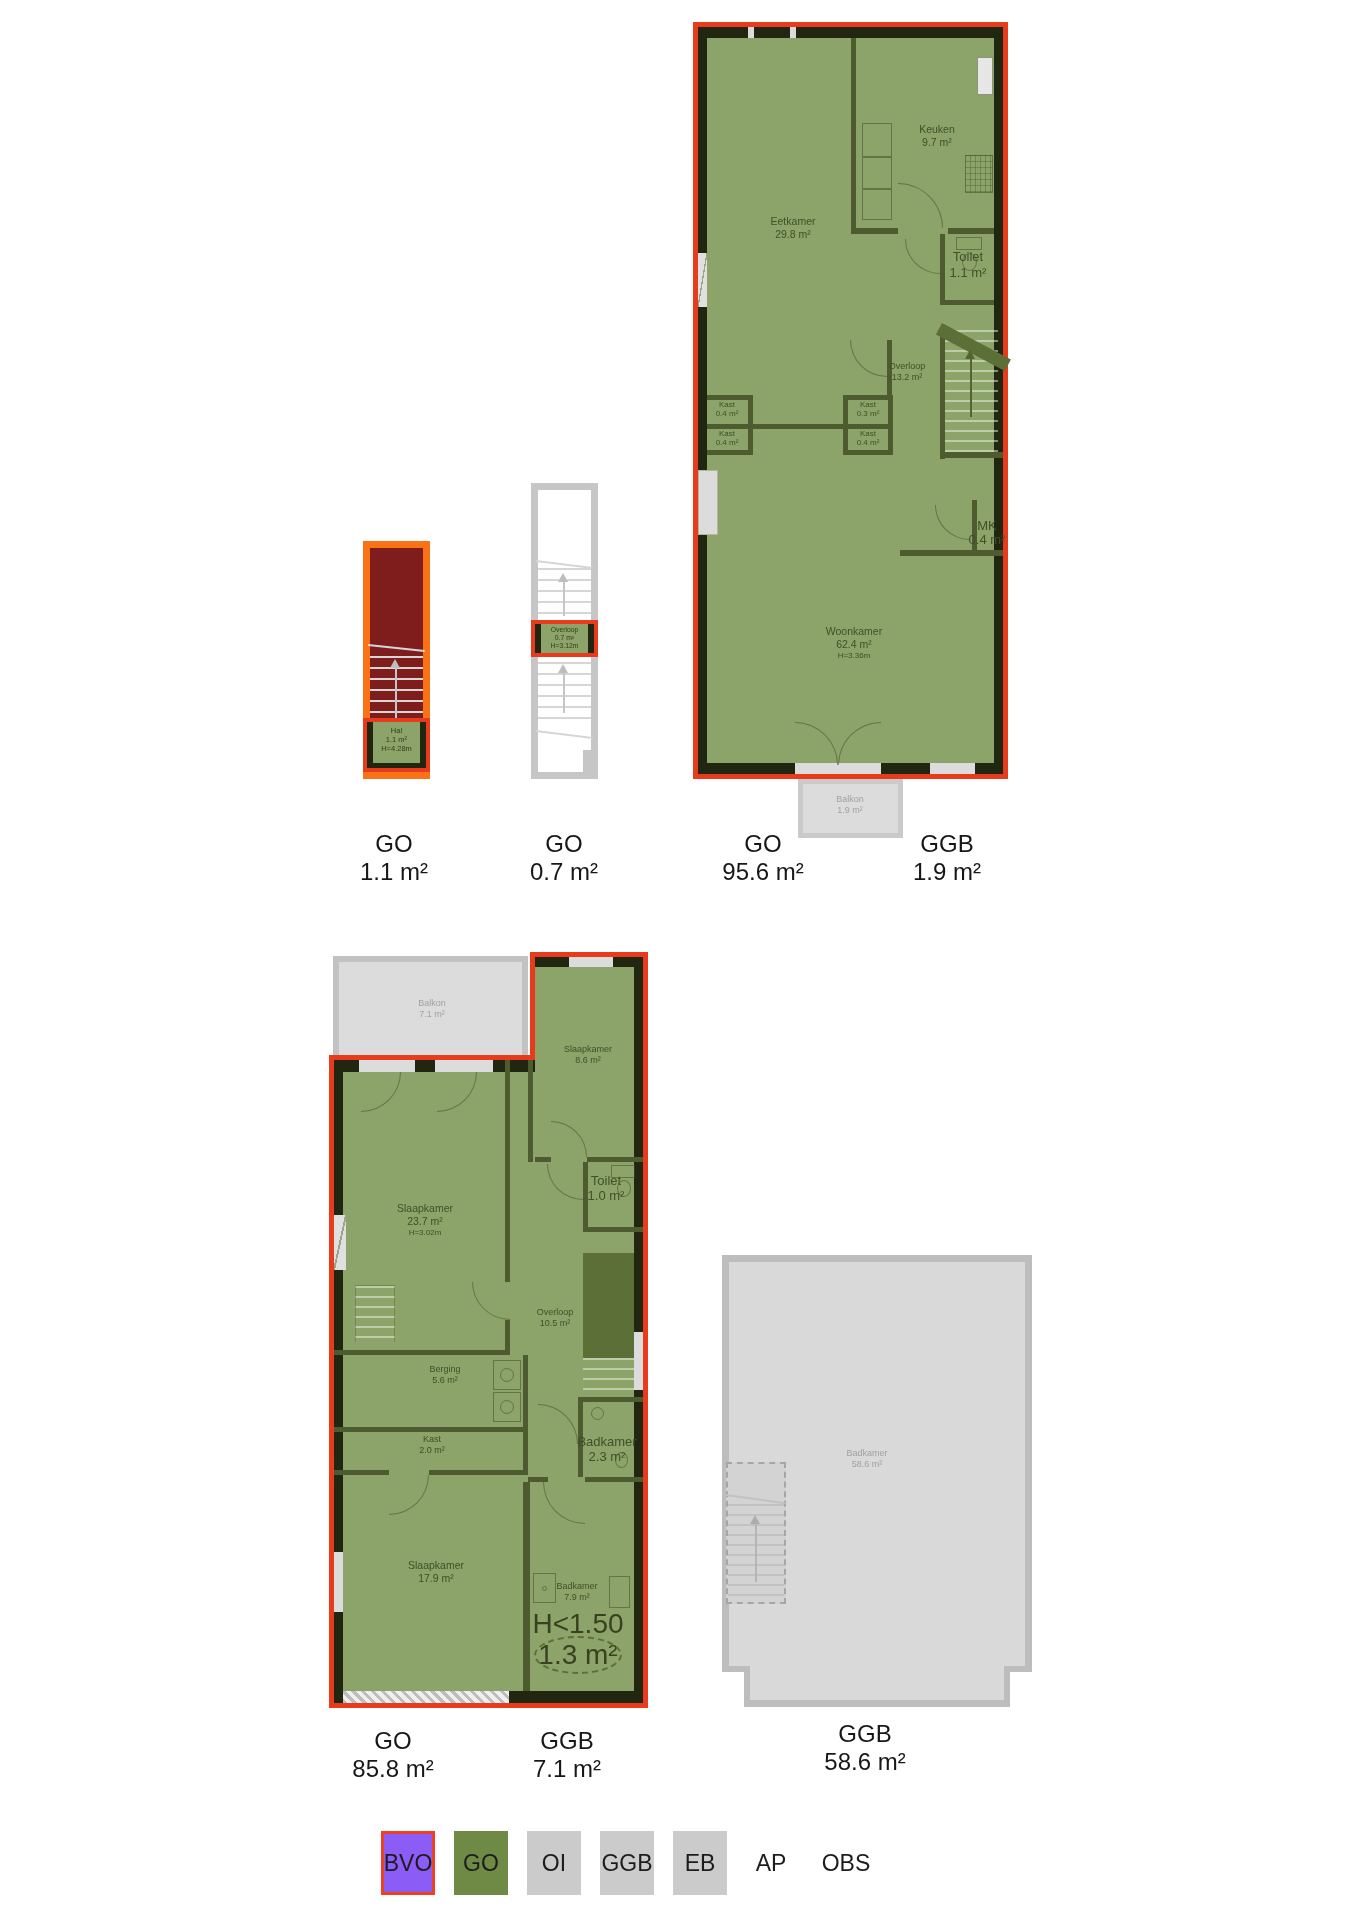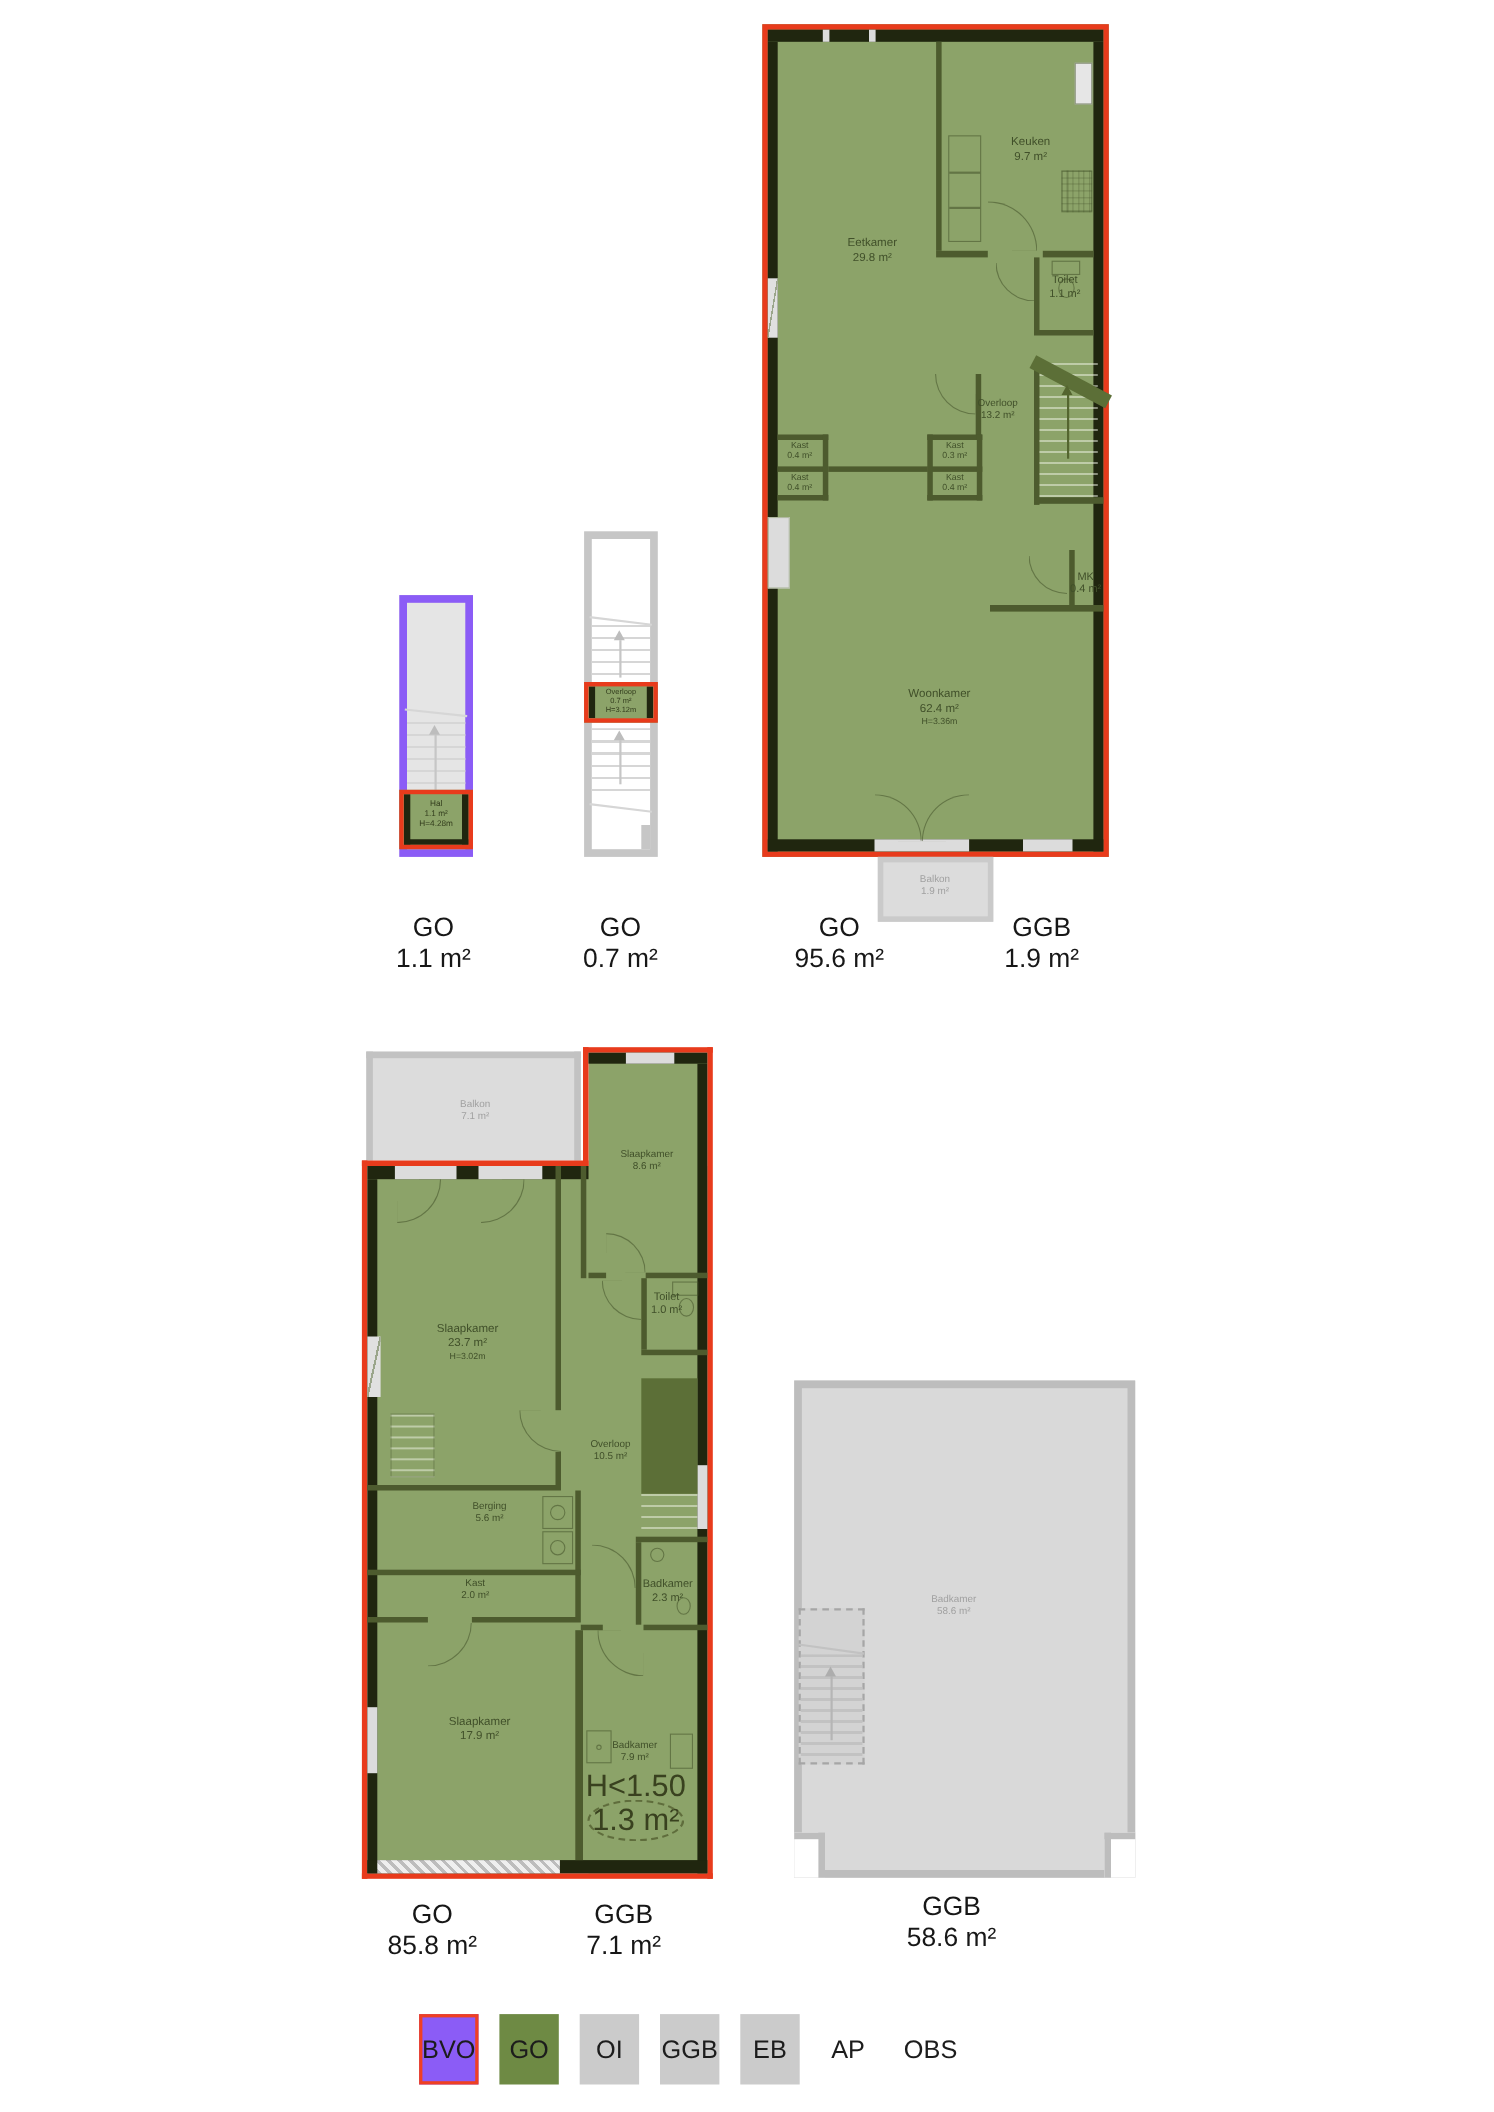--- a/index.html
+++ b/index.html
@@ -16,40 +16,40 @@
   body{background:#fff;font-family:"Liberation Sans",sans-serif}
   .page{position:relative;width:1358px;height:1920px;background:#fff;overflow:hidden;margin:0 auto}
   .abs{position:absolute}
   .wall{position:absolute;background:var(--olive)}
   .bwall{position:absolute;background:var(--black)}
   .win{position:absolute;background:#dcdcdc}
   .rl{position:absolute;transform:translateX(-50%);text-align:center;color:var(--txt);line-height:1.25;white-space:nowrap}
   .f10{font-size:10.5px}
   .f9{font-size:9px}
   .f8{font-size:8px}
-  .f75{font-size:10px}
+  .f75{font-size:13px}
   .grayl{color:#a1a1a1}
   .cap{position:absolute;transform:translateX(-50%);text-align:center;font-size:24px;line-height:28px;color:#171717;white-space:nowrap}
   .arc{position:absolute;border:0 solid var(--lc)}
   .furn{position:absolute;border:1.5px solid var(--lc)}
   .gsteps{position:absolute;background:repeating-linear-gradient(to bottom,#d6d6d6 0 2px,transparent 2px 11px)}
   .greensteps{position:absolute;background:repeating-linear-gradient(to bottom,rgba(240,244,230,.5) 0 1.6px,transparent 1.6px 10px)}
   .diagl{position:absolute;height:2px;background:#d6d6d6;transform-origin:left center}
   .astem{position:absolute;width:2px;background:#c6c6c6}
   .ahead{position:absolute;width:0;height:0;border-left:5px solid transparent;border-right:5px solid transparent;border-bottom:9px solid #bdbdbd}
   .rgbox{position:absolute;border:4px solid var(--red);background:var(--green);text-align:center;color:#333d1d}
   .legend-box{position:absolute;top:1831px;width:54px;height:64px;display:flex;align-items:center;justify-content:center;font-size:23px;color:#1c1c1c}
   .plainlegend{background:none;border:none}
 </style>
 </head>
 <body>
 
 <div class="page">
 
-  <div class="abs" style="left:363px;top:541px;width:67px;height:238px;border:7px solid #8b5cf6;background:#e5e5e5">
+  <div class="abs" style="left:363px;top:541px;width:67px;height:238px;border:7px solid #f97316;background:#7f1d1d">
     <div class="diagl" style="left:-2px;top:96px;width:57px;transform:rotate(6deg)"></div>
     <div class="gsteps" style="left:0;top:108px;width:53px;height:64px"></div>
     <div class="astem" style="left:25px;top:120px;height:50px"></div>
     <div class="ahead" style="left:20px;top:111px"></div>
     <div class="rgbox" style="left:-7px;top:170px;width:67px;height:54px;box-shadow:inset 6px 0 0 var(--black),inset -6px 0 0 var(--black),inset 0 -5px 0 var(--black);font-size:7.5px;line-height:1.18;padding-top:5px">
       <div>Hal</div>
       <div>1.1 m²</div>
       <div>H=4.28m</div>
     </div>
   </div>

